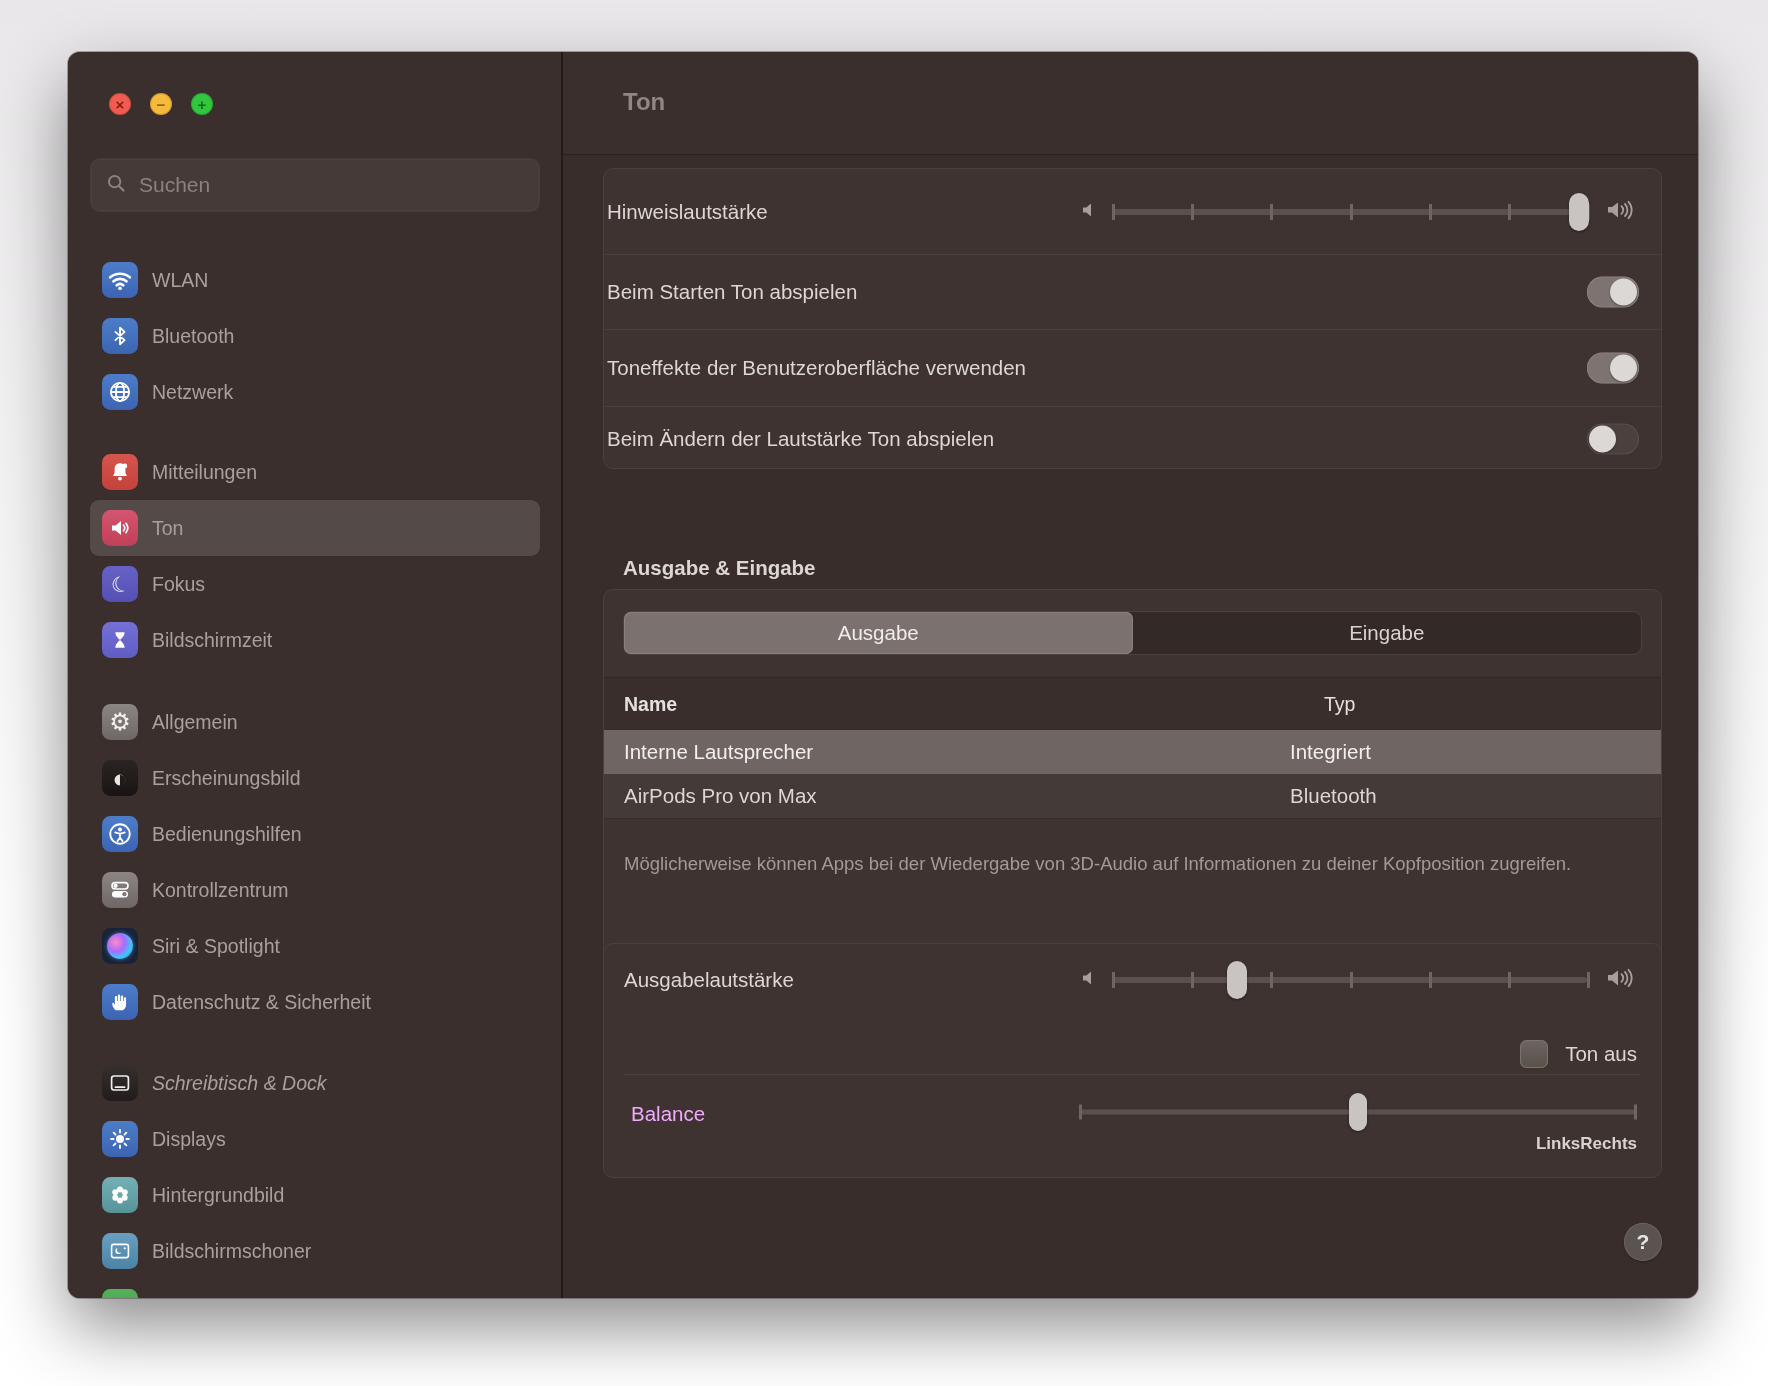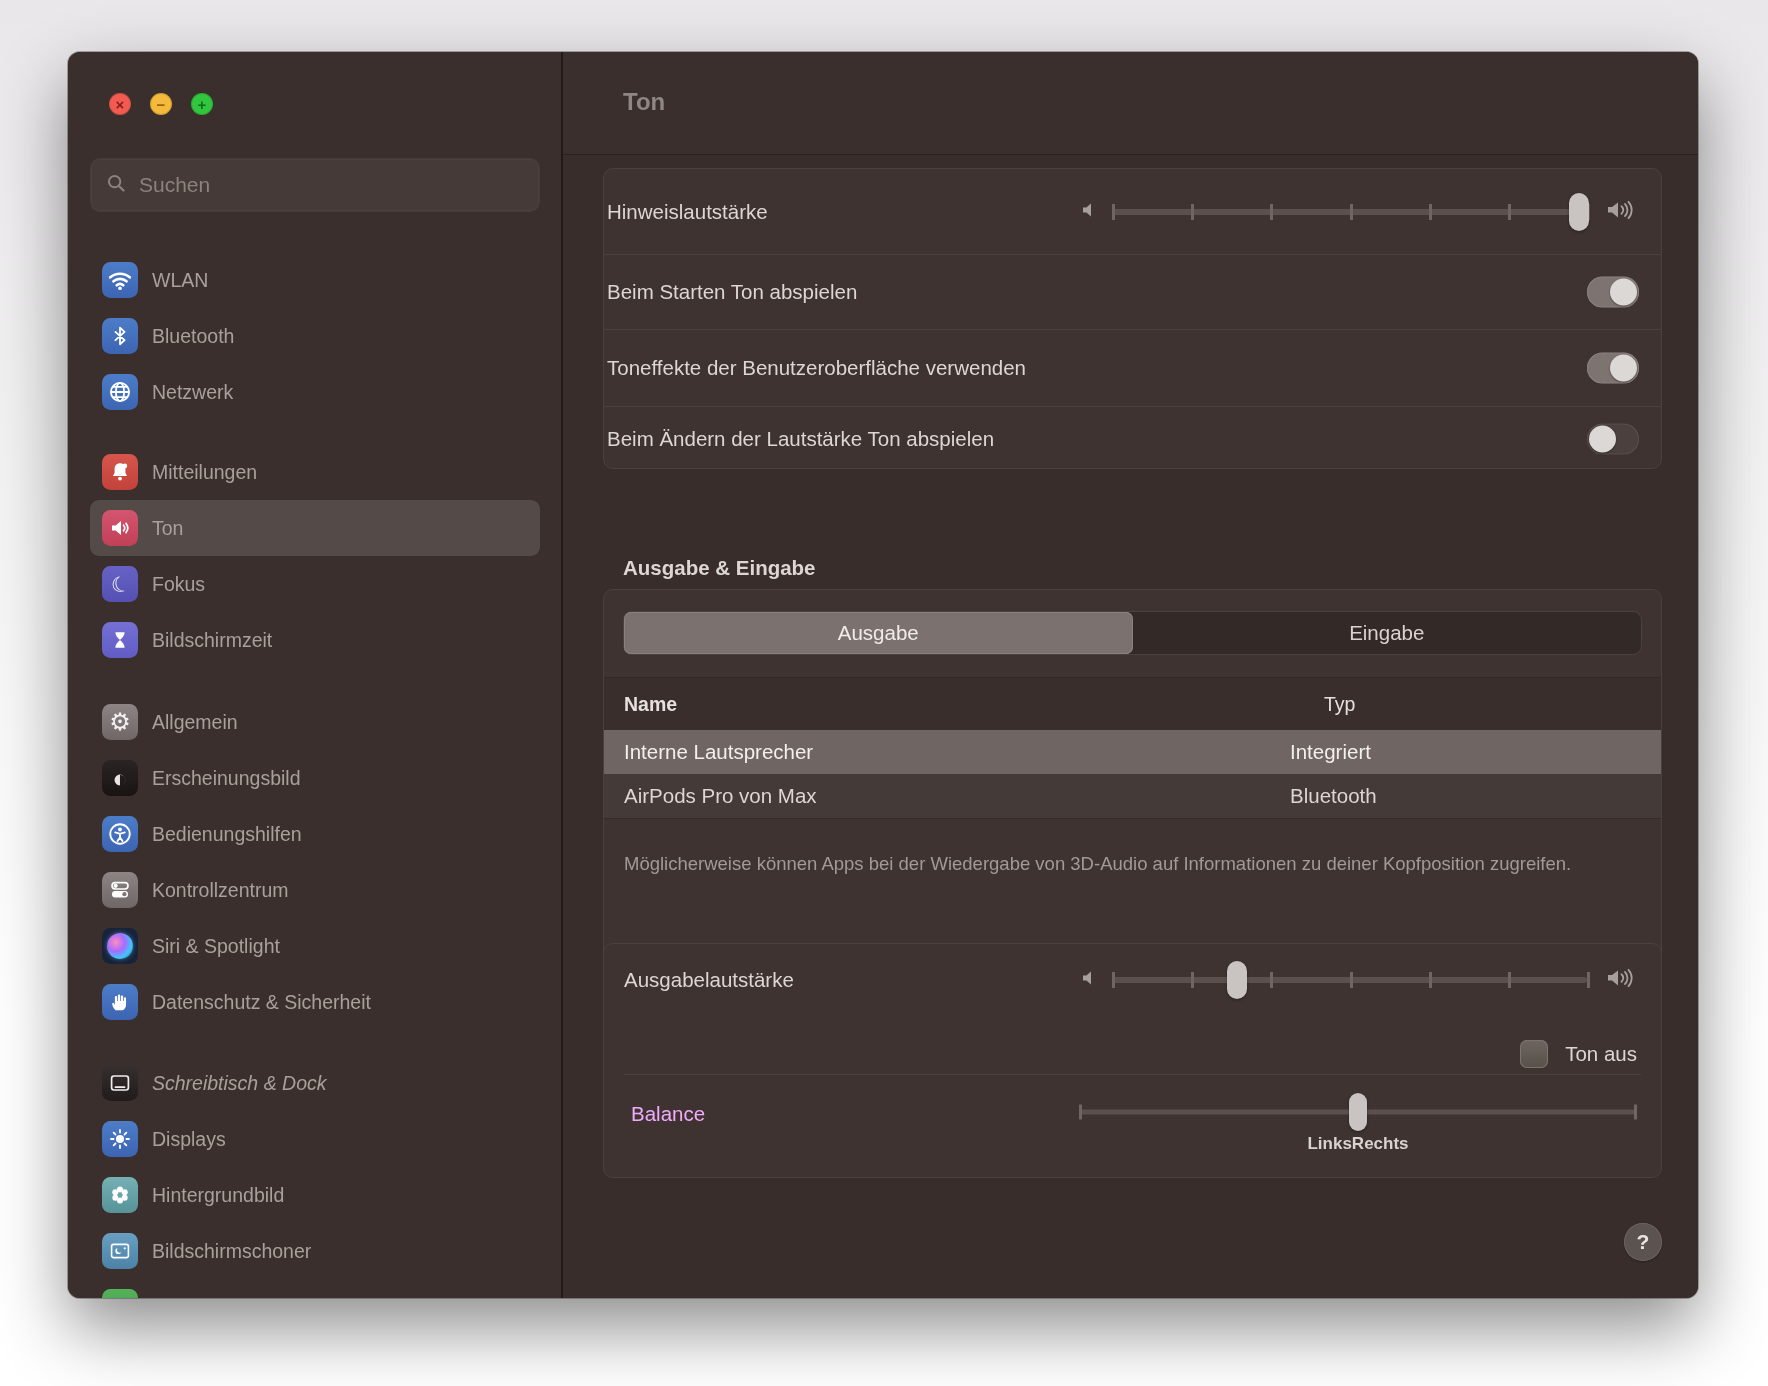--- a/index.html
+++ b/index.html
@@ -105,21 +105,21 @@
   .vol-assembly{position:absolute;right:24px;top:16px;width:555px;height:40px;transform:none;}
   .muterow{position:absolute;right:24px;top:95px;height:30px;display:flex;align-items:center;gap:17px;}
   .checkbox{width:28px;height:28px;border-radius:7px;background:linear-gradient(180deg,#6e6562,#575148);
             box-shadow:inset 0 0 0 1px #7b7370;}
   .mutelabel{font-size:20.5px;color:#ddd7d4;}
   .p3sep{position:absolute;left:20px;right:20px;top:130px;height:1px;background:#4b403e;}
   .bal-label{position:absolute;left:27px;top:158px;font-size:20.5px;color:#f0abfc;}
   .bal-assembly{position:absolute;right:24px;top:148px;width:558px;}
   .bal-track{position:relative;height:40px;}
   .bal-track .track{height:5px;}
-  .bal-labels{display:flex;justify-content:center;margin-top:2px;font-size:17px;font-weight:600;color:#d9d3d0;}
+  .bal-labels{display:flex;justify-content:flex-end;margin-top:2px;font-size:17px;font-weight:600;color:#d9d3d0;}
   .help{position:absolute;left:1061px;top:1067px;width:38px;height:38px;border-radius:50%;background:#5b5350;
         box-shadow:inset 0 0 0 1px #6a625f,0 1px 2px rgba(0,0,0,.3);display:flex;align-items:center;justify-content:center;
         font-size:21px;font-weight:600;color:#e9e5e3;}
 </style>
 </head>
 <body>
 
 <div class="page">
   <div class="window">
 

